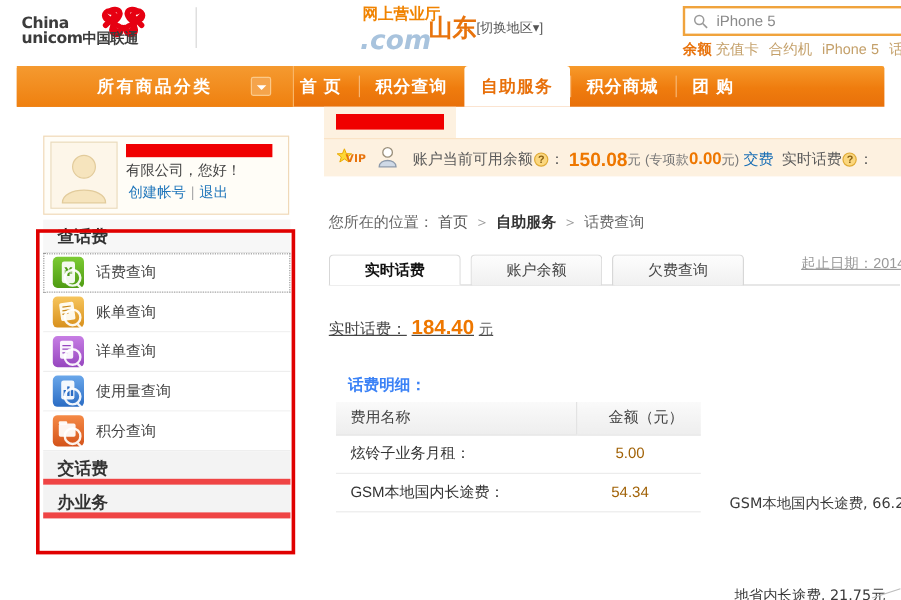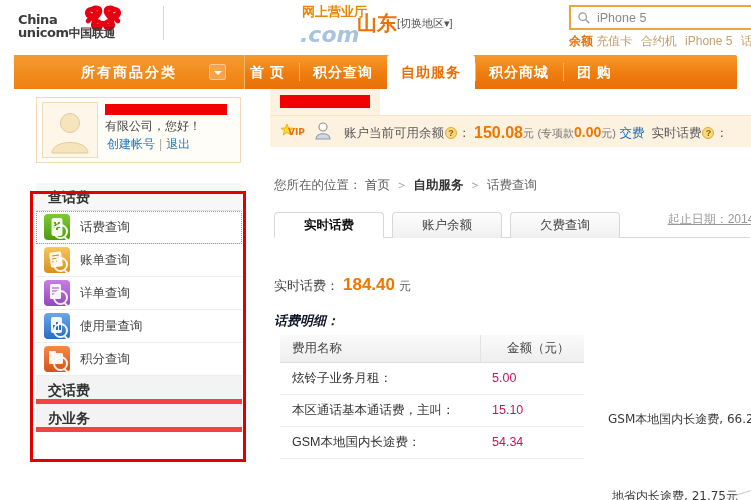--- a/index.html
+++ b/index.html
@@ -56,21 +56,21 @@
   .nav-item { padding: 0 14px; line-height:34px; color:#fff; font-size:14px; font-weight:bold;
        letter-spacing:1px; position:relative; white-space:nowrap;}
   .nav-item + .nav-item:before { content:""; position:absolute; left:0; top:8px; width:1px; height:18px; background:#f7b673;}
   .nav-item.active { background:#fff; color:#e8700a; border-radius:3px 3px 0 0; }
   .nav-item.active:before { display:none; }
 
   
   .content { position:relative; margin: 0 14px; }
 
   
-  .user-card { position:absolute; left: 22px; top: 8px; width: 205px; height: 66px;
+  .user-card { position:absolute; left: 22px; top: 24px; width: 205px; height: 66px;
       border:1px solid #f0d9b8; background:#fffdf7; }
   .avatar { position:absolute; left:5px; top:4px; width:56px; height:56px; background:#fdf3e2; border:1px solid #eadcc0;}
   .avatar svg { display:block; }
   .user-redact { position:absolute; left:68px; top:6px; width:122px; height:11px; background:#f00000; }
   .user-company { position:absolute; left:68px; top:20px; font-size:12px; color:#444; white-space:nowrap; }
   .user-links { position:absolute; left:70px; top:38px; font-size:12px; color:#1a6fb5; }
   .user-links a { color:#2277bb; text-decoration:none; }
   .user-links .sep { color:#aaa; margin:0 4px; }
 
   
@@ -117,31 +117,31 @@
   .crumb .gt { color:#999; margin:0 2px; }
 
   .tabs { position:relative; margin: 18px 0 0 14px; height:26px; border-bottom:1px solid #d7d7d7; width:476px;}
   .tab { position:absolute; top:0; height:26px; line-height:25px; text-align:center; font-size:12.5px;
      border:1px solid #d7d7d7; border-bottom:none; border-radius:4px 4px 0 0;
      background: linear-gradient(to bottom,#fdfdfd,#f0f0f0); color:#444; }
   .tab.active { background:#fff; color:#111; font-weight:bold; border-bottom:1px solid #fff; z-index:2;}
 
   .daterange { position:absolute; right:0; top:44px; font-size:12px; color:#999; white-space:nowrap;
       text-decoration: underline; }
-  .rt-fee { position:absolute; left:14px; top:108px; font-size:13px; color:#444; }
+  .rt-fee { position:absolute; left:14px; top:96px; font-size:13px; color:#444;text-decoration:underline; }
   .rt-fee .num { color:#ee7700; font-size:17px; font-weight:bold; margin:0 4px; }
   .rt-fee .unit { color:#666; font-size:12px; }
 
-  .detail-title { position:absolute; left:14px; top:145px; font-size:13px; font-weight:bold; color:#0f172a;font-style:italic; }
+  .detail-title { position:absolute; left:30px; top:145px; font-size:13px; font-weight:bold; color:#3b82f6; }
   .detail-table { position:absolute; left:20px; top:168px; width:304px; border-collapse:collapse; }
   .detail-table th { height:27px; font-size:12.5px; font-weight:normal; color:#444; text-align:left;
       padding-left:12px; background: linear-gradient(to bottom,#fafafa,#eeeeee); border-bottom:1px solid #dfdfdf; }
   .detail-table th.amt { text-align:center; border-left:1px solid #e3e3e3; width:104px; }
   .detail-table td { height:32px; font-size:12.5px; color:#333; padding-left:12px; border-bottom:1px solid #ececec; }
-  .detail-table td.amt { text-align:left; padding-right:26px; color:#be185d; }
+  .detail-table td.amt { text-align:center; padding-right:26px; color:#a16207; }
 
   
   .float-label { position:absolute; font-size:12px; color:#3a3a3a; white-space:nowrap;
      font-family:"DejaVu Sans","Liberation Sans",sans-serif; }
   .lead-line { position:absolute; height:1px; background:#bdbdbd; }
 </style>
 </head>
 <body>
 
 <div id="page">
@@ -348,24 +348,20 @@
             <th>费用名称</th>
             <th class="amt">金额（元）</th>
           </tr>
         </thead>
         <tbody>
           <tr>
             <td>炫铃子业务月租：</td>
             <td class="amt">5.00</td>
           </tr>
           <tr>
-            <td>本区通话基本通话费，主叫：</td>
-            <td class="amt">15.10</td>
-          </tr>
-          <tr>
             <td>GSM本地国内长途费：</td>
             <td class="amt">54.34</td>
           </tr>
         </tbody>
       </table>
     </div>
   </div>
 
   <div class="float-label" style="left:608px; top:411px;">GSM本地国内长途费, 66.25元</div>
   <div class="float-label" style="left:612px; top:488px;">地省内长途费, 21.75元</div>

